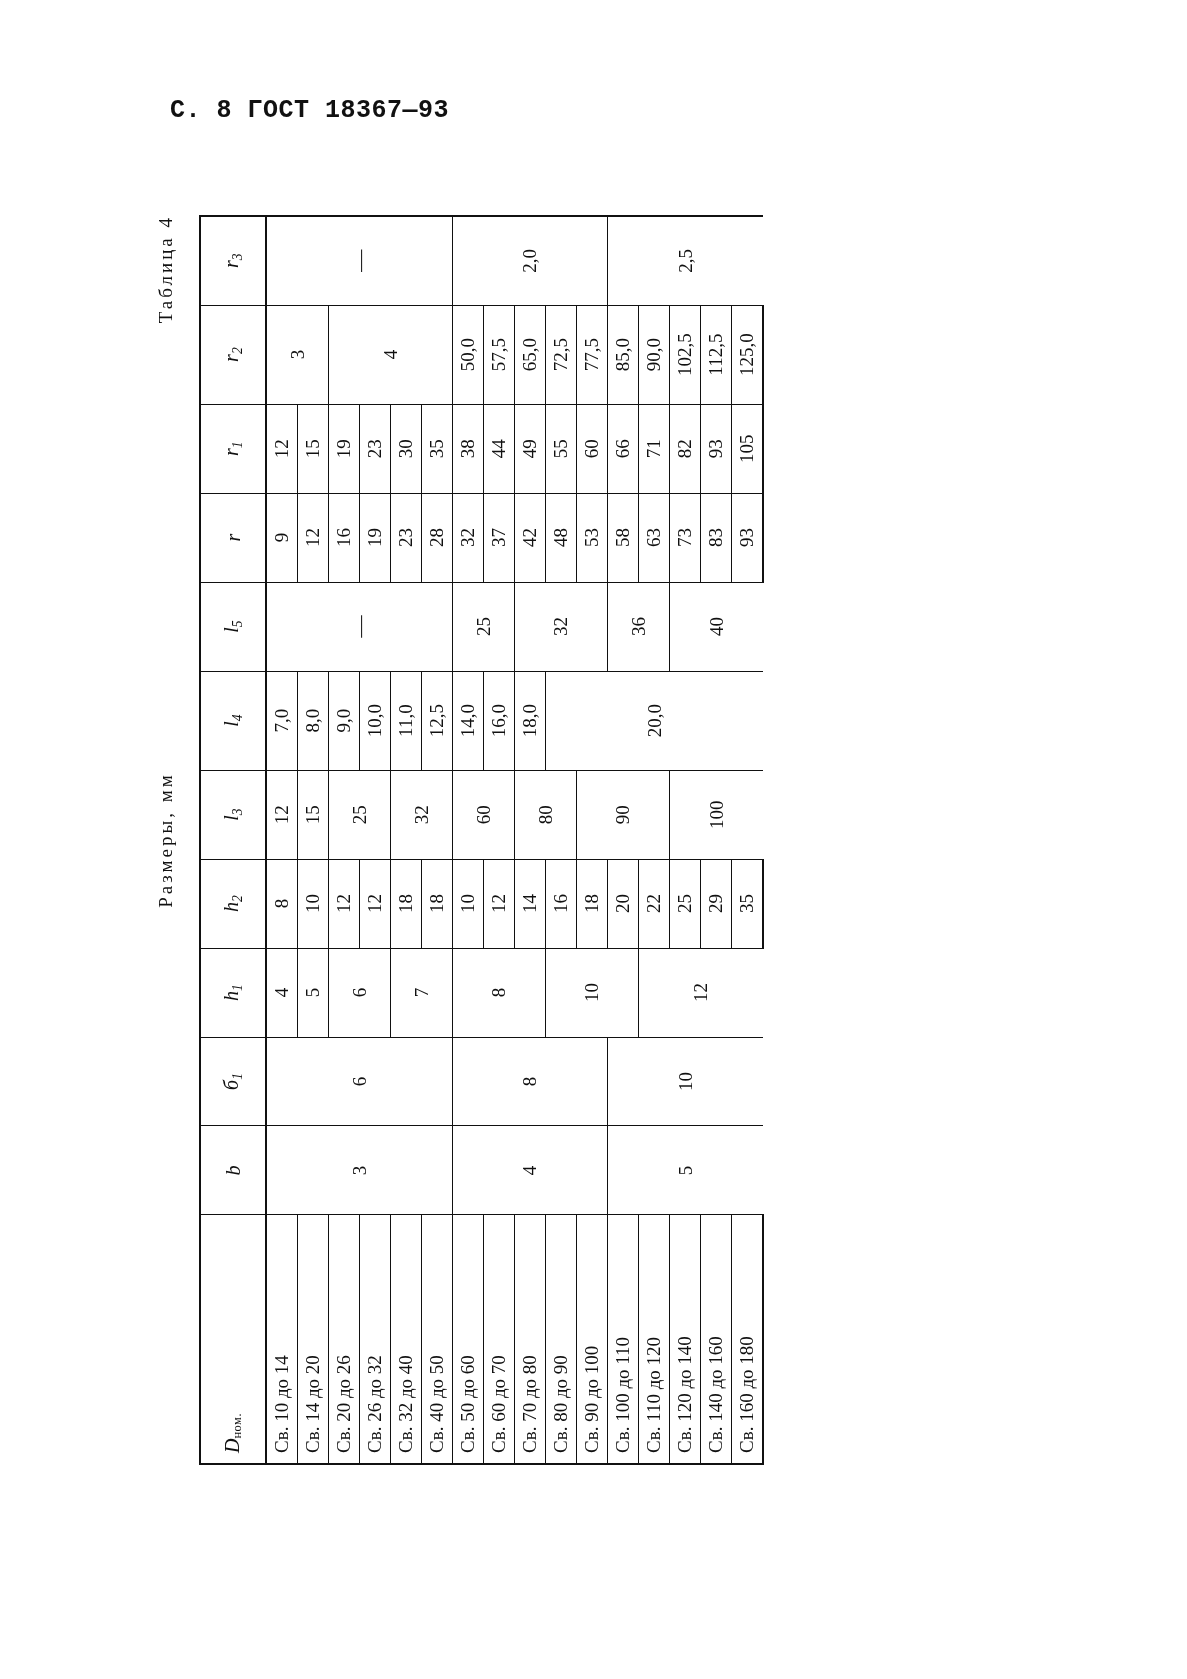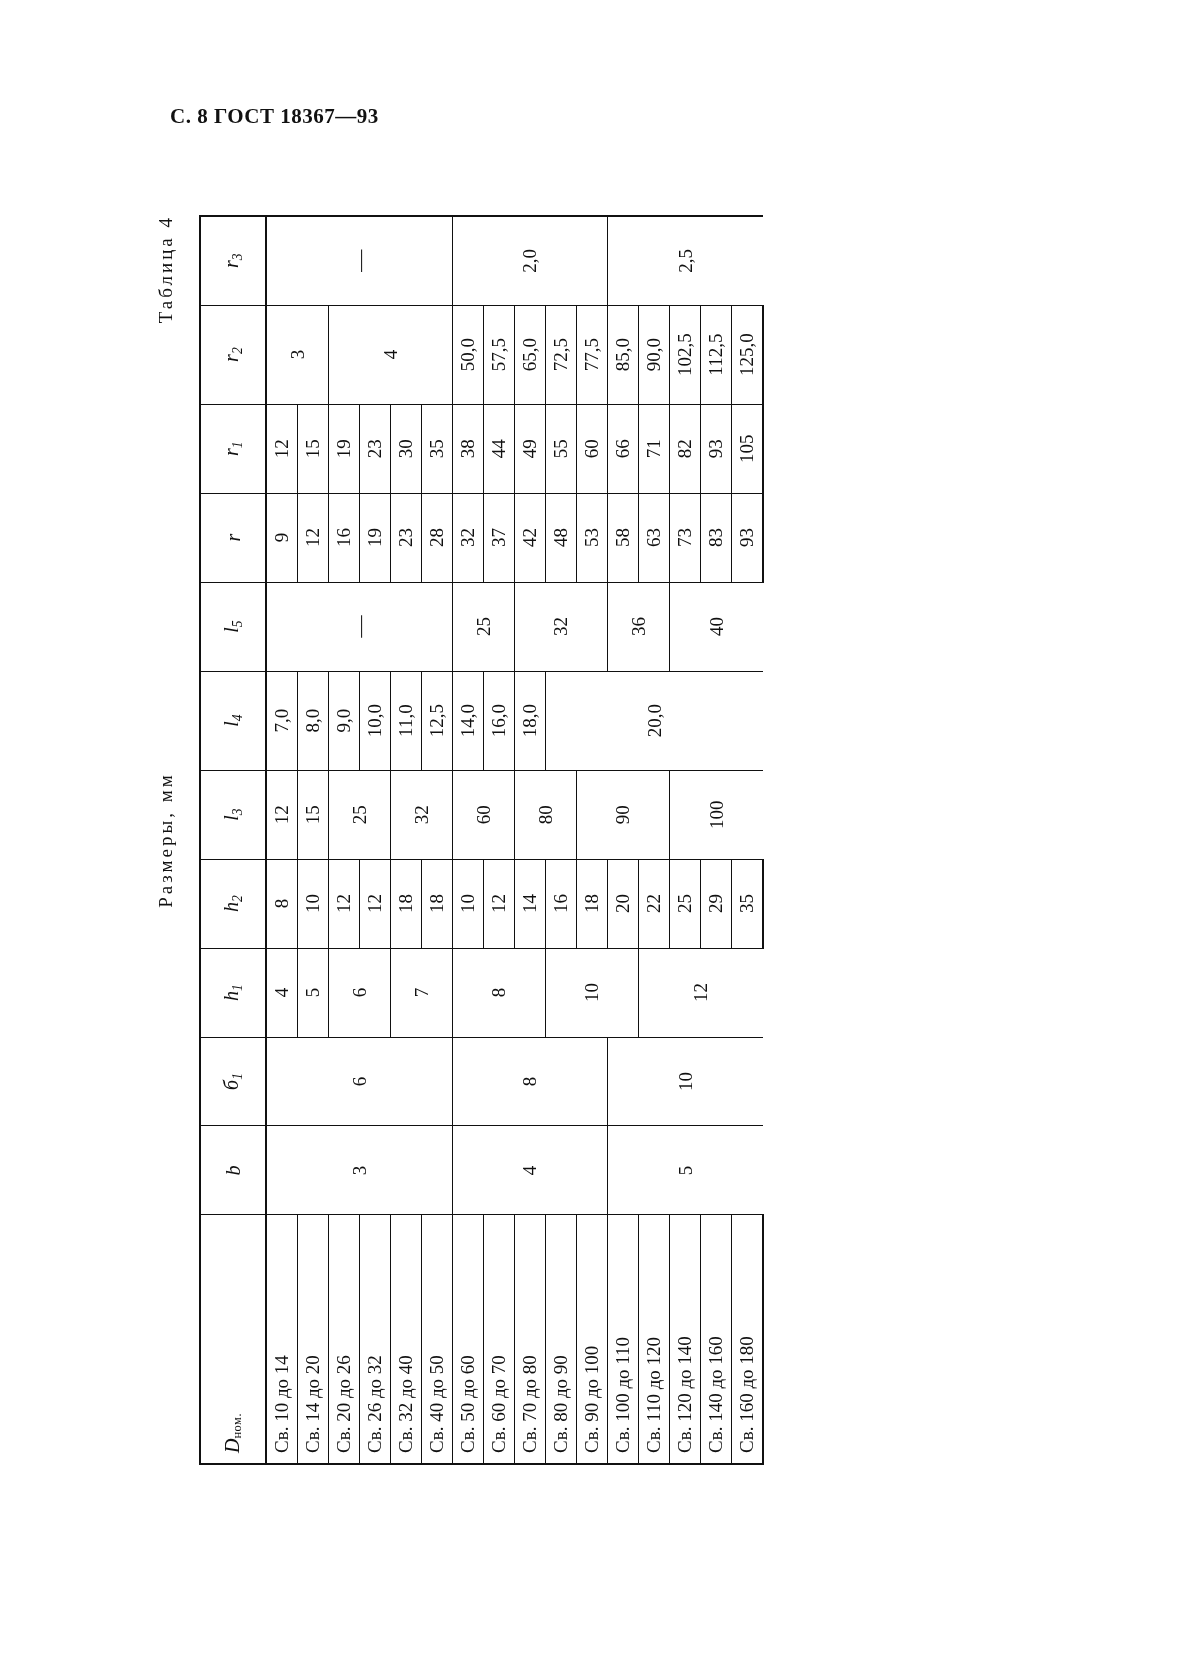--- a/index.html
+++ b/index.html
@@ -1,22 +1,22 @@
 <!DOCTYPE html>
 <html><head>
 <meta charset="utf-8">
 <style>
   html,body{margin:0;padding:0;background:#fff;}
   body{width:1187px;height:1679px;position:relative;
        font-family:"Liberation Serif", serif;color:#111;
        -webkit-font-smoothing:none;}
 
   
-  .page-header{position:absolute;left:170px;top:104px;
-    font-size:21px;font-weight:bold;letter-spacing:.5px;}
+  .page-header{position:absolute;left:170px;top:96px;
+    font-size:25px;font-weight:bold;letter-spacing:.5px;font-family:Liberation Mono, monospace;}
 
   
   
   #rot-wrap{position:absolute;left:0;top:0;width:1187px;height:1679px;}
   #rot-inner{position:absolute;
      
      width:1250px;height:790px;
      left:50%;top:50%;
      transform:translate(-50%,-50%) rotate(-90deg);
      transform-origin:50% 50%;

